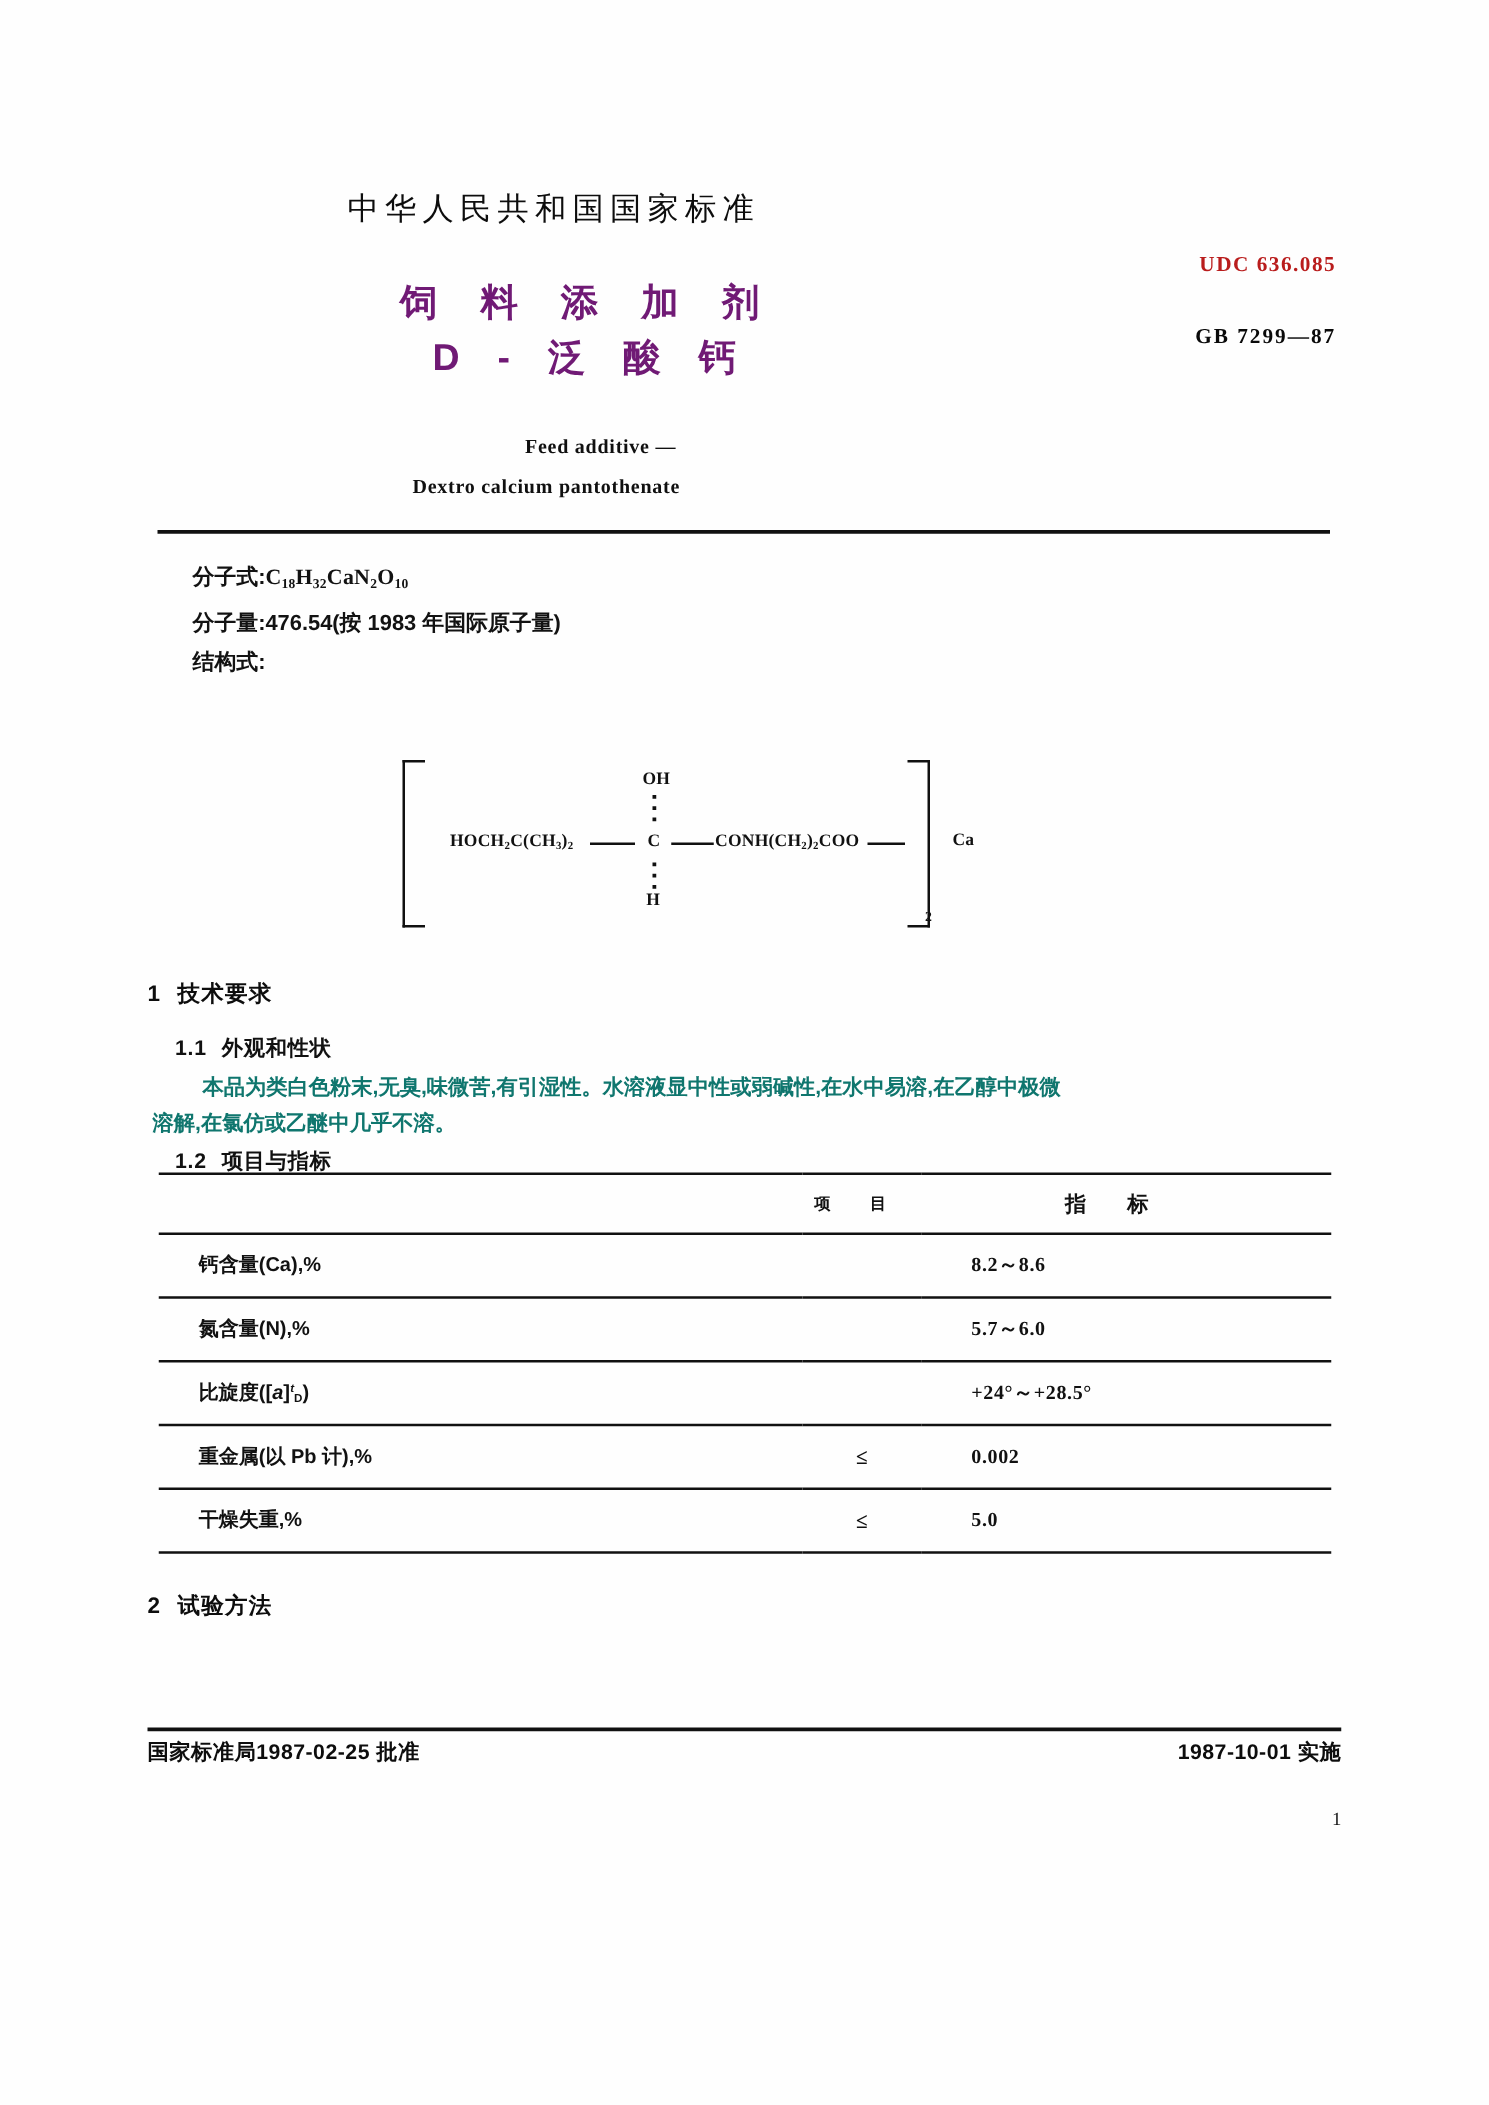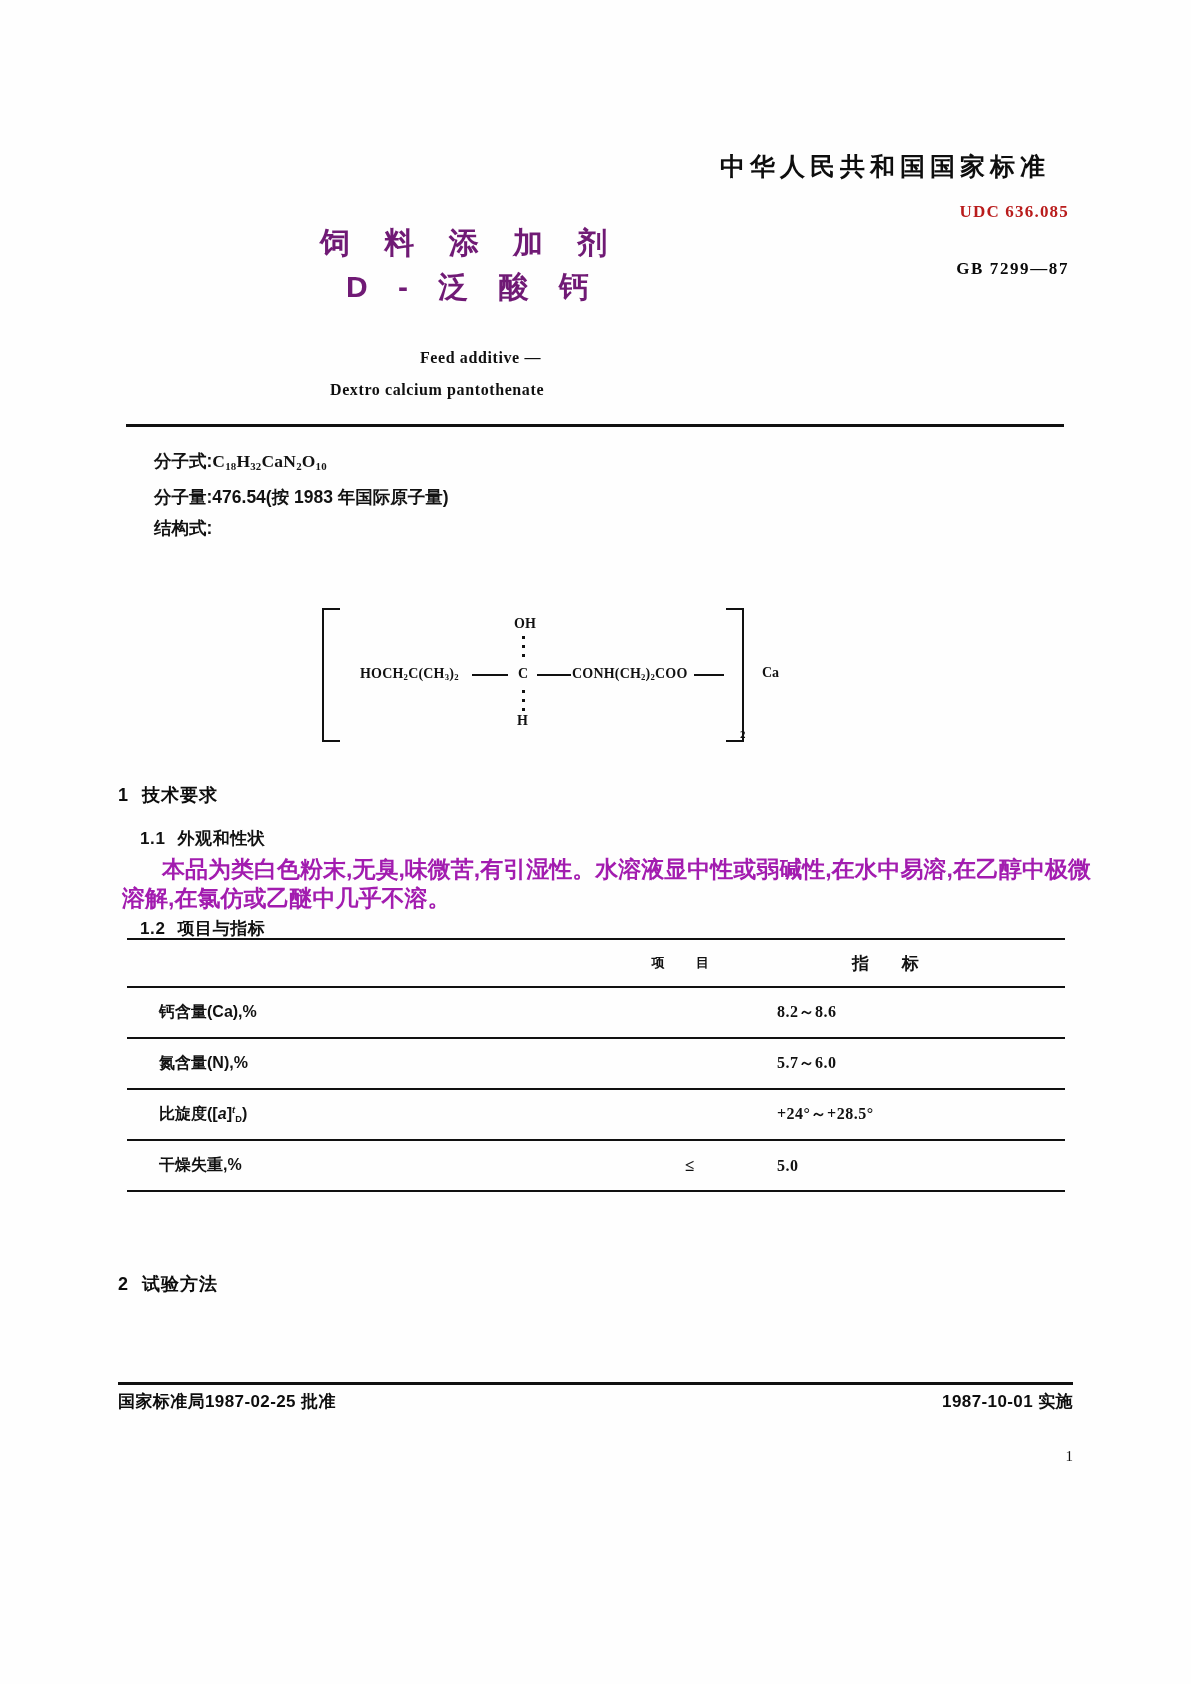--- a/index.html
+++ b/index.html
@@ -24,25 +24,25 @@
   }
   
   .masthead {
     position: absolute;
     left: 150px;
     top: 150px;
     width: 900px;
   }
   .nat-std-title {
     font-family: "Liberation Sans", "DejaVu Sans", sans-serif;
-    font-weight: bold;
+    font-weight: normal;
     font-size: 25px;
     letter-spacing: 5px;
     color: #0d0d0d;
-    text-align: right;
+    text-align: left;
     padding-left: 128px;
   }
   .big-title-block {
     margin-top: 38px;
     text-align: left;
     padding-left: 170px;
   }
   .big-title {
     font-family: "Liberation Sans", "DejaVu Sans", sans-serif;
     font-weight: bold;
@@ -210,23 +210,23 @@
     font-weight: 600;
     font-size: 17px;
     letter-spacing: 0.6px;
     color: #111;
   }
   .sub-h .num { margin-right: 12px; }
 
   .body-p {
     position: absolute;
     font-family: "Liberation Sans", "DejaVu Sans", sans-serif;
-    font-size: 23px;
+    font-size: 17px;
     line-height: 29px;
-    color: #a21caf;
+    color: #0f766e;
     font-weight: 600;
   }
   .body-p div { white-space: nowrap; }
 
   
   .spec-table {
     position: absolute;
     left: 127px;
     top: 938px;
     width: 938px;
@@ -447,20 +447,31 @@
           <div class="cell-item">比旋度(<span class="brk">[</span><span class="rot-unit">a</span><span class="brk">]</span><span class="sup-t">t</span><span class="sub-d">D</span>)</div>
         </td>
         <td class="col-le">
           <span class="le-sym"></span>
         </td>
         <td class="col-spec">
           <div class="cell-spec">+24°～+28.5°</div>
         </td>
       </tr>
 
+      <tr class="tr-body">
+        <td class="col-item">
+          <div class="cell-item">重金属(以 Pb 计),%</div>
+        </td>
+        <td class="col-le">
+          <span class="le-sym">≤</span>
+        </td>
+        <td class="col-spec">
+          <div class="cell-spec">0.002</div>
+        </td>
+      </tr>
 
       <tr class="tr-body last">
         <td class="col-item">
           <div class="cell-item">干燥失重,%</div>
         </td>
         <td class="col-le">
           <span class="le-sym">≤</span>
         </td>
         <td class="col-spec">
           <div class="cell-spec">5.0</div>

